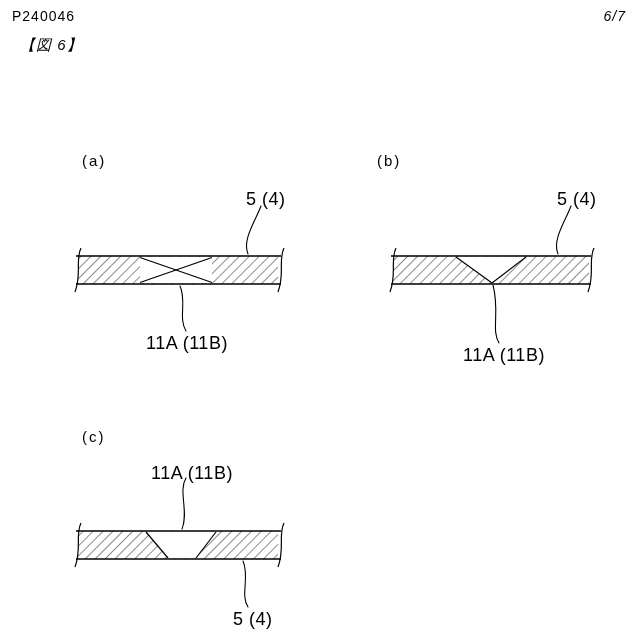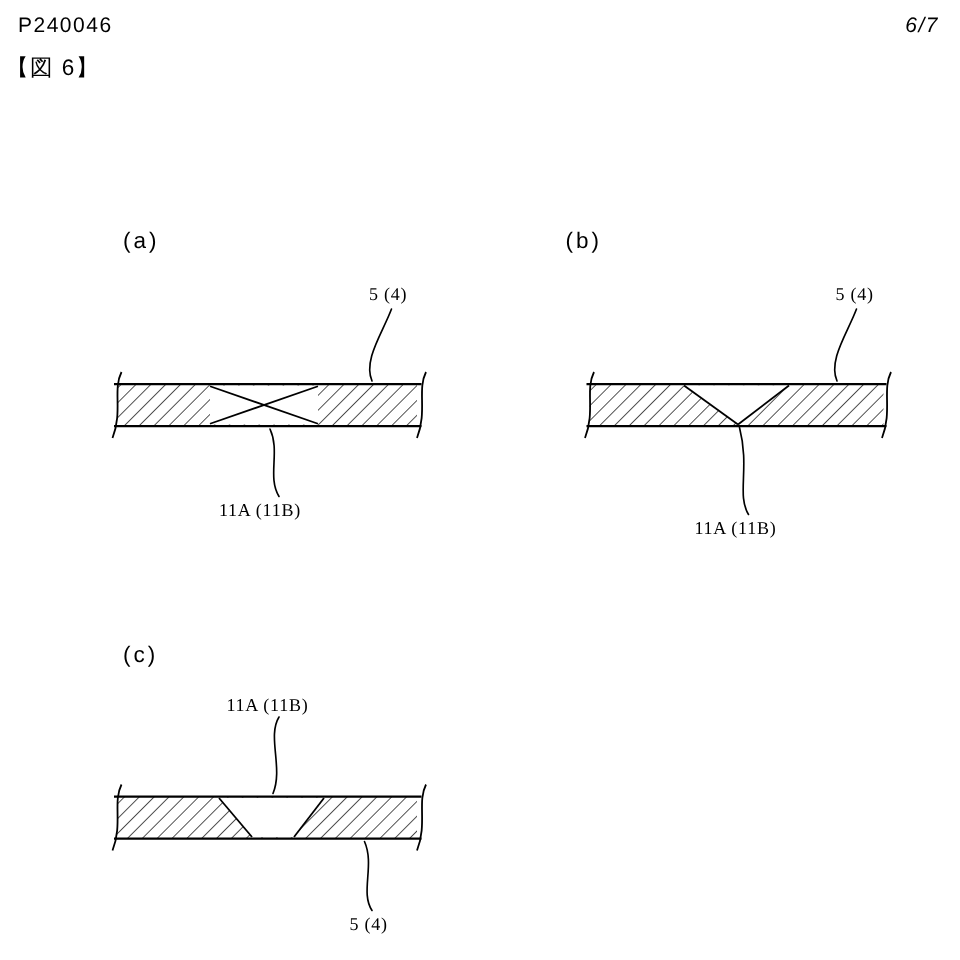--- a/index.html
+++ b/index.html
@@ -7,31 +7,31 @@
   body{
     width:640px;height:640px;
     background:#ffffff;color:#000;
     font-family:"Liberation Sans", sans-serif;
     position:relative;overflow:hidden;
   }
   .abs{position:absolute;white-space:nowrap;}
   .hdr{font-size:14px;letter-spacing:1px;}
   .figtitle{font-size:15px;letter-spacing:1px;}
   .sublabel{font-size:15px;letter-spacing:2px;}
-  .ref{font-size:12px;letter-spacing:0.5px;font-family:Liberation Serif, serif;}
+  .ref{font-size:18px;letter-spacing:0.5px;}
   svg.drawing{position:absolute;left:0;top:0;}
 </style>
 </head>
 <body>
 
 <div class="abs hdr" style="left:12px;top:8px;">P240046</div>
 
 <div class="abs hdr" style="right:14px;top:8px;font-style:italic;">6/7</div>
 
-<div class="abs figtitle" style="left:4px;top:36px;">【図 6】</div>
+<div class="abs figtitle" style="left:20px;top:36px;font-style:italic;">【図 6】</div>
 
 <div class="abs sublabel" style="left:82px;top:152px;">(a)</div>
 
 <div class="abs sublabel" style="left:377px;top:152px;">(b)</div>
 
 <div class="abs sublabel" style="left:82px;top:428px;">(c)</div>
 
 <div class="abs ref" style="left:246px;top:189px;">5 (4)</div>
 
 <div class="abs ref" style="left:146px;top:333px;">11A (11B)</div>

